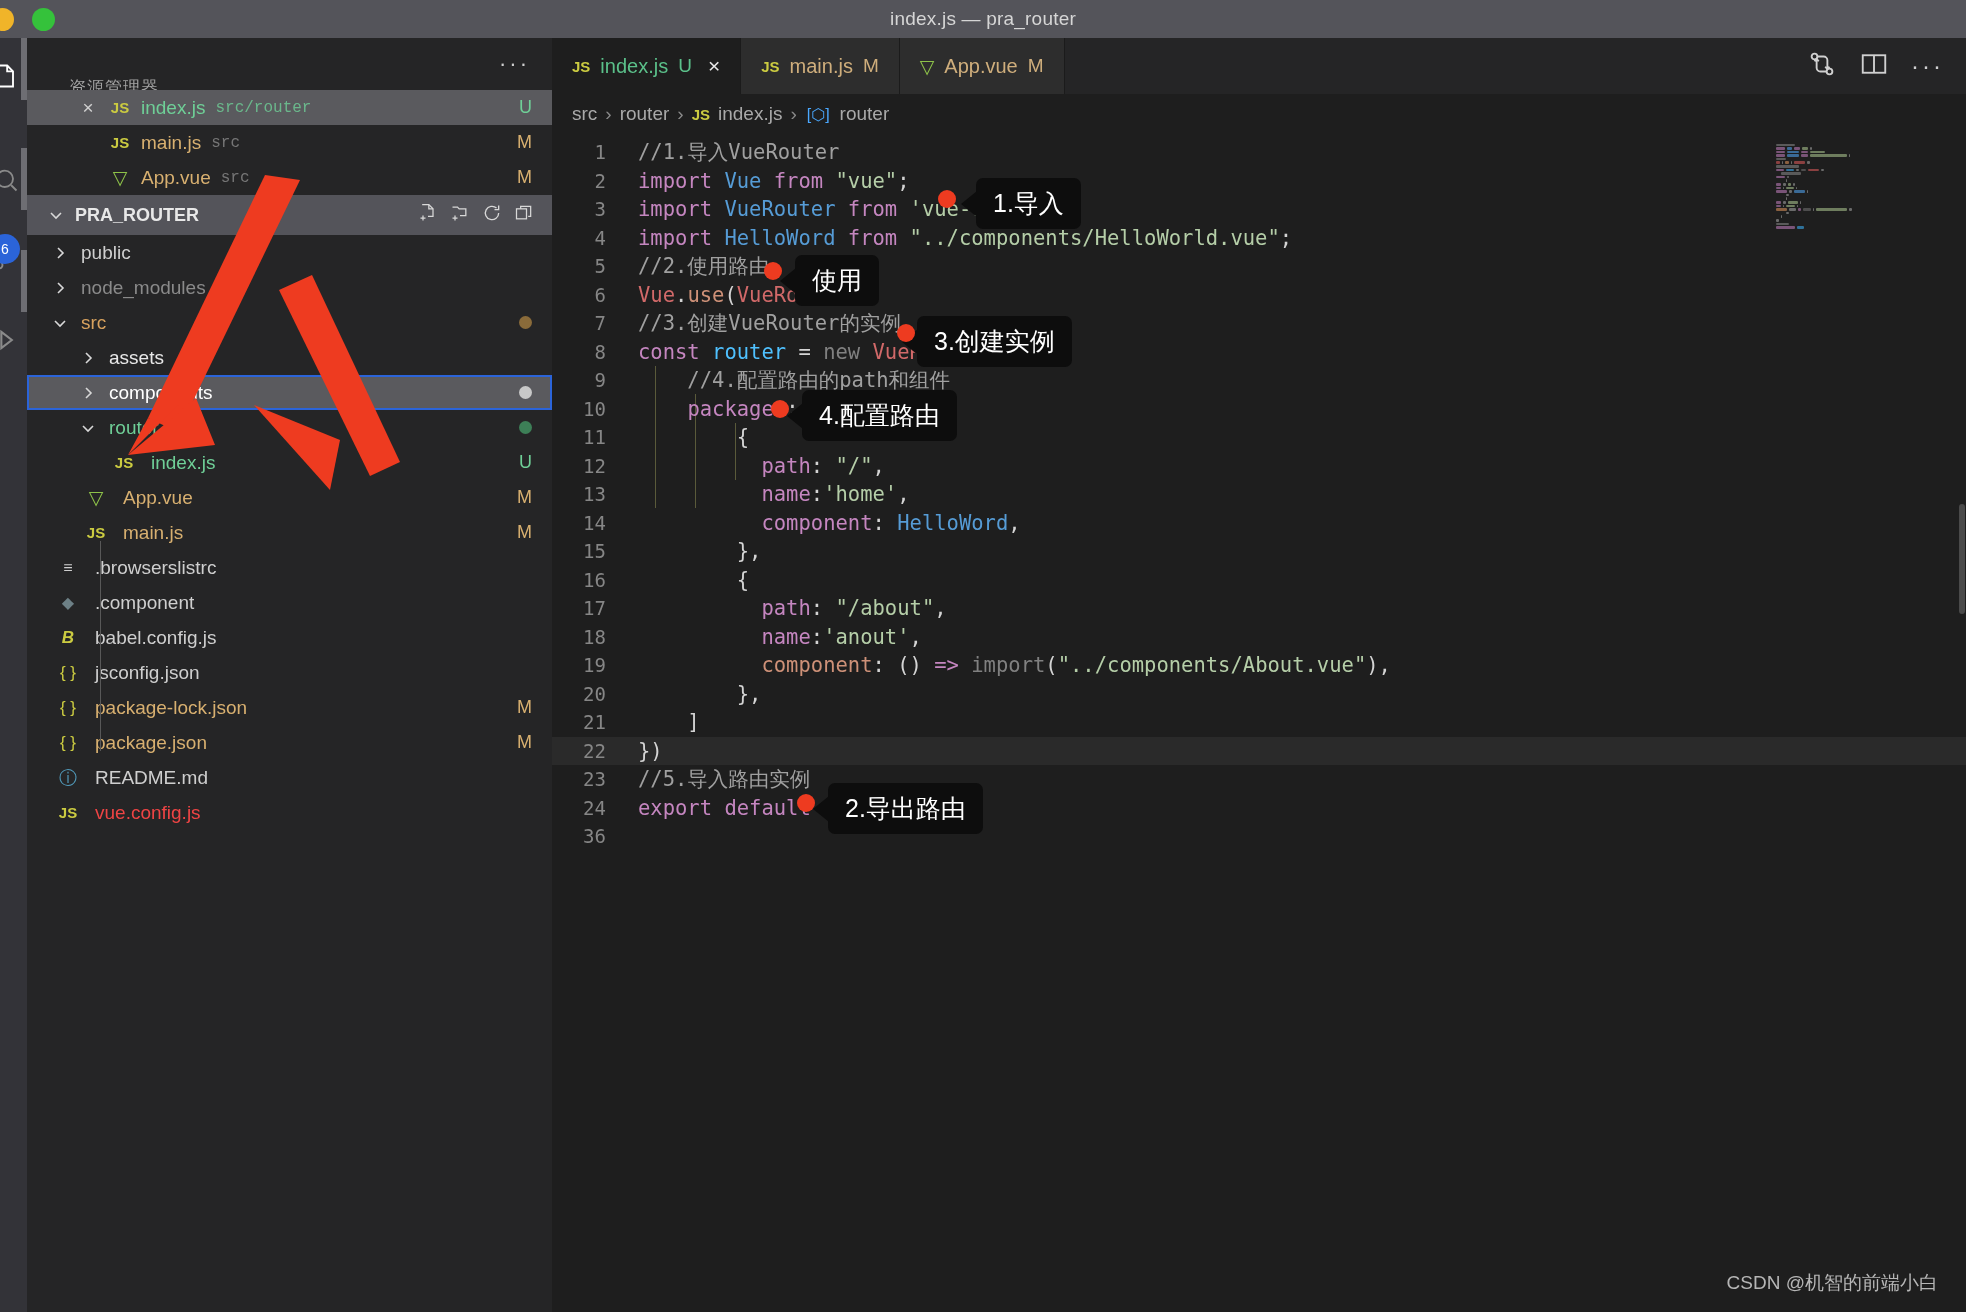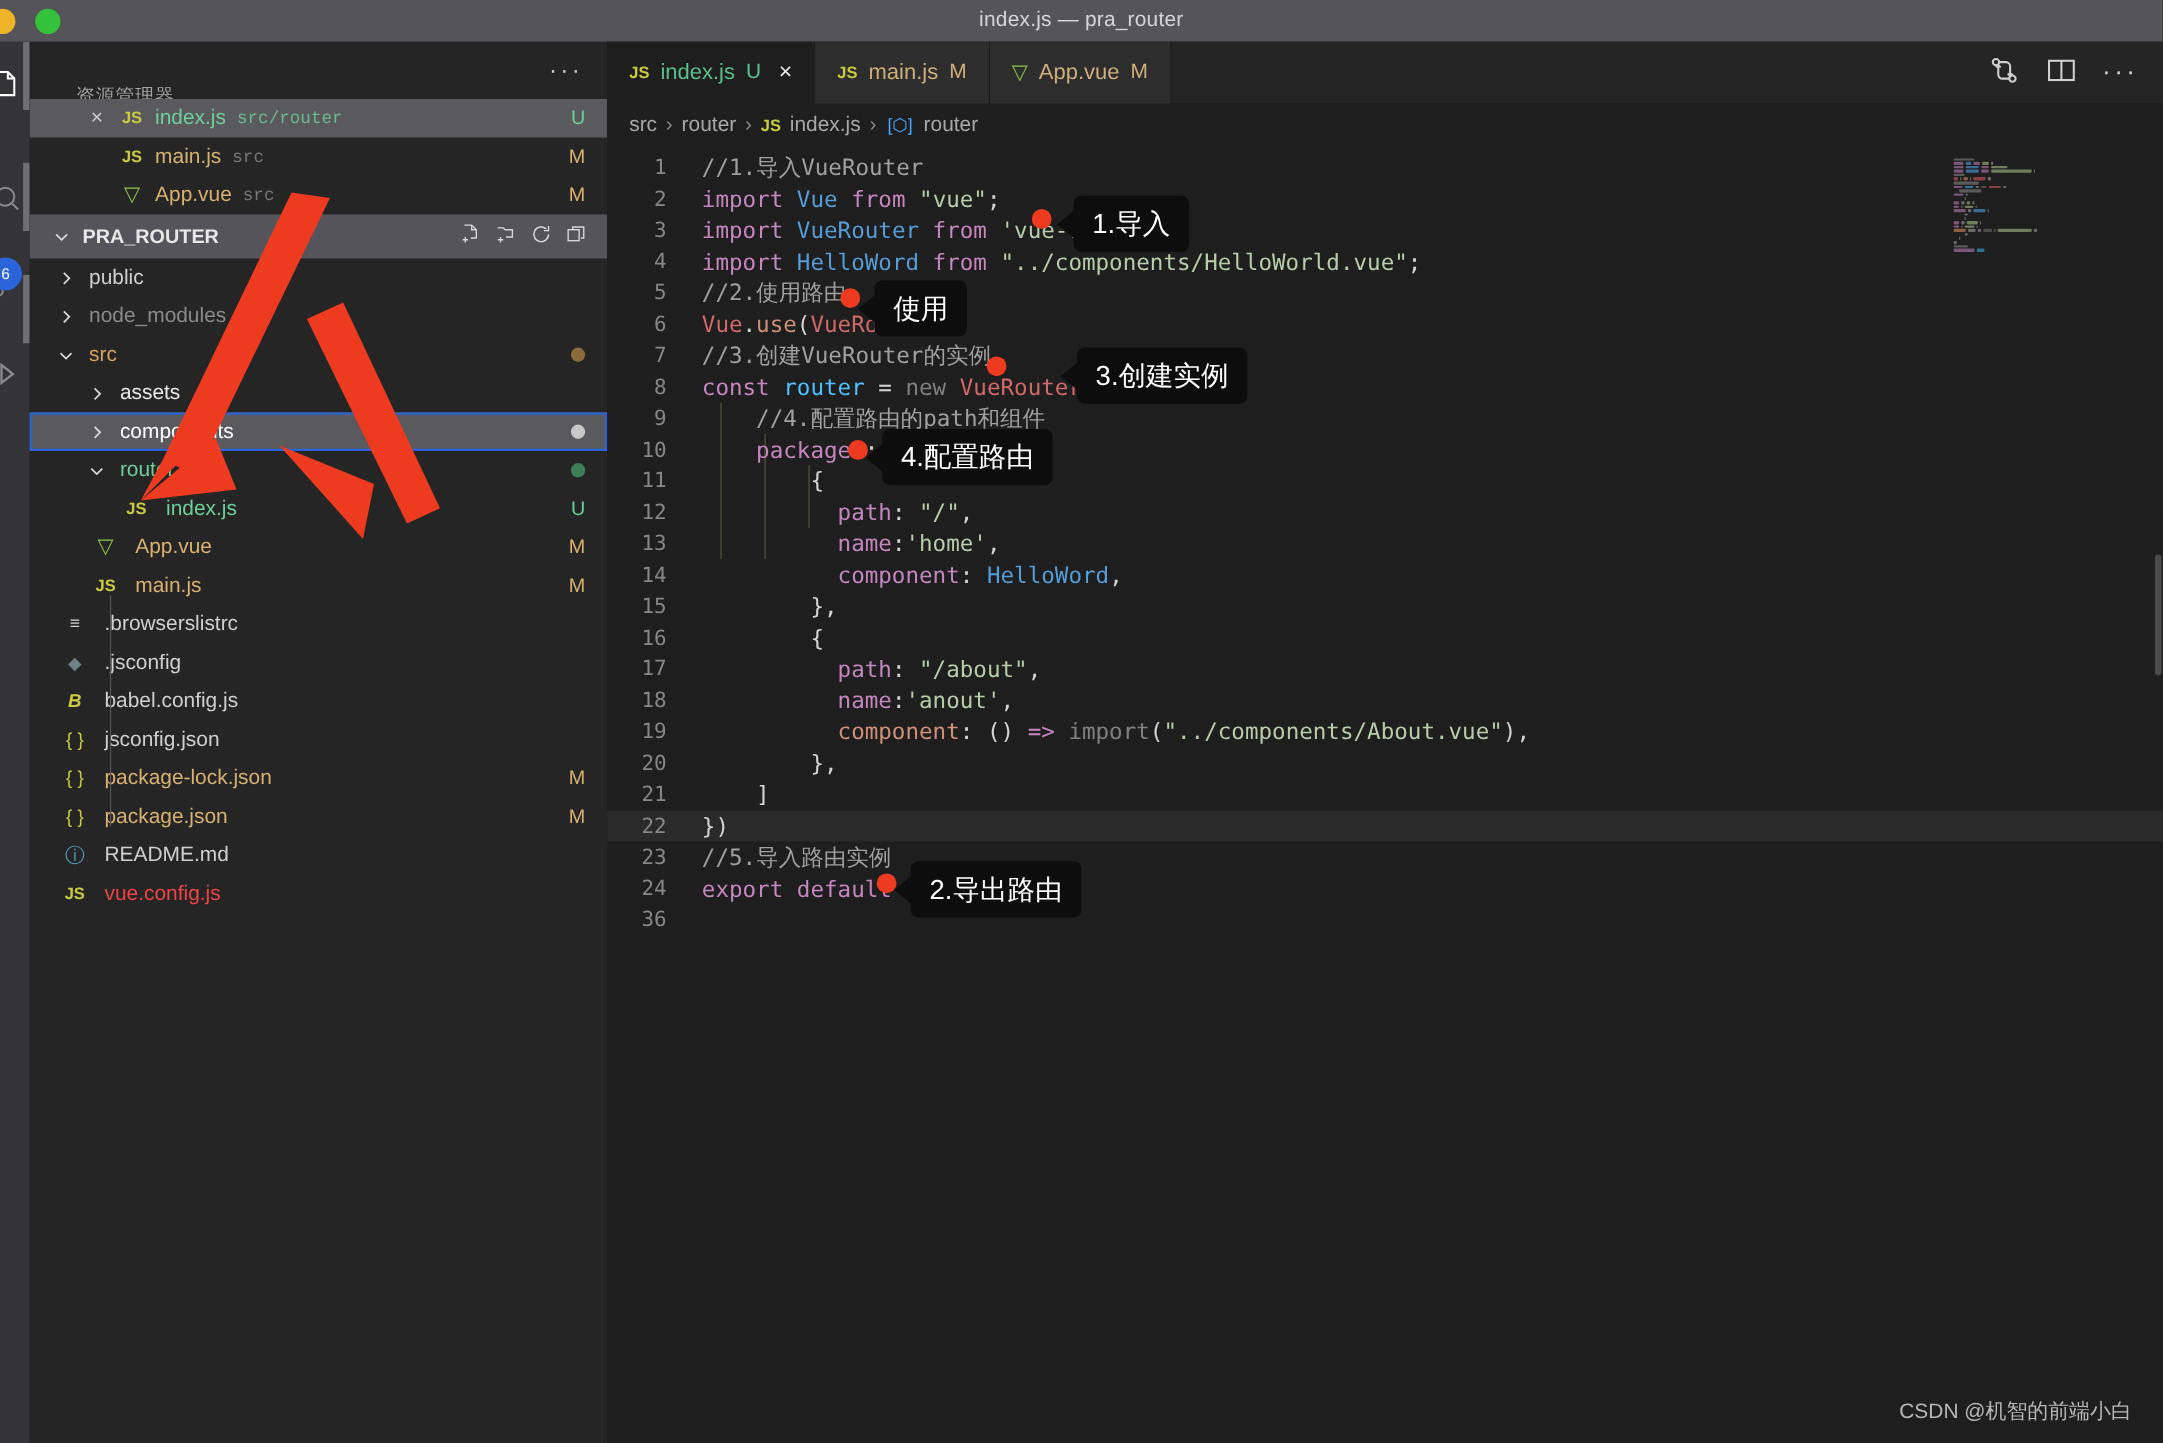--- a/index.html
+++ b/index.html
@@ -398,21 +398,21 @@
       <div class="row" style="padding-left: 24px;">
         <span class="ficon">
           <span class="list-badge">≡</span>
         </span>
         <span class="fname" style="margin-left:10px;color:#cfcfcf">.browserslistrc</span>
       </div>
       <div class="row" style="padding-left: 24px;">
         <span class="ficon">
           <span class="git-badge">◆</span>
         </span>
-        <span class="fname" style="margin-left:10px;color:#cfcfcf">.jsconfig</span>
+        <span class="fname" style="margin-left:10px;color:#cfcfcf">.component</span>
       </div>
       <div class="row" style="padding-left: 24px;">
         <span class="ficon">
           <span class="cfg-badge" style="font-style:italic;">B</span>
         </span>
         <span class="fname" style="margin-left:10px;color:#cfcfcf">babel.config.js</span>
       </div>
       <div class="row" style="padding-left: 24px;">
         <span class="ficon">
           <span class="json-badge">{ }</span>
@@ -659,21 +659,21 @@
 
   <div class="watermark">CSDN @机智的前端小白</div>
 </div>
 
 <div id="callouts">
     <div class="reddot" style="left: 938px; top: 190px;"></div>
     <div class="callout" style="left: 976px; top: 178px;">1.导入</div>
     <div class="reddot" style="left: 764px; top: 262px;"></div>
     <div class="callout" style="left: 795px; top: 255px;">使用</div>
     <div class="reddot" style="left: 897px; top: 324px;"></div>
-    <div class="callout" style="left: 979px; top: 316px;">3.创建实例</div>
+    <div class="callout" style="left: 917px; top: 316px;">3.创建实例</div>
     <div class="reddot" style="left: 771px; top: 400px;"></div>
     <div class="callout" style="left: 802px; top: 390px;">4.配置路由</div>
     <div class="reddot" style="left: 797px; top: 794px;"></div>
     <div class="callout" style="left: 828px; top: 783px;">2.导出路由</div>
   </div>
 
 <svg class="arrows">
   <g fill="#ee3b20">
     <path d="M265,175 L300,180 L178,432 L148,418 Z"></path>
     <path d="M128,455 L178,405 L204,432 L148,418 Z"></path>

